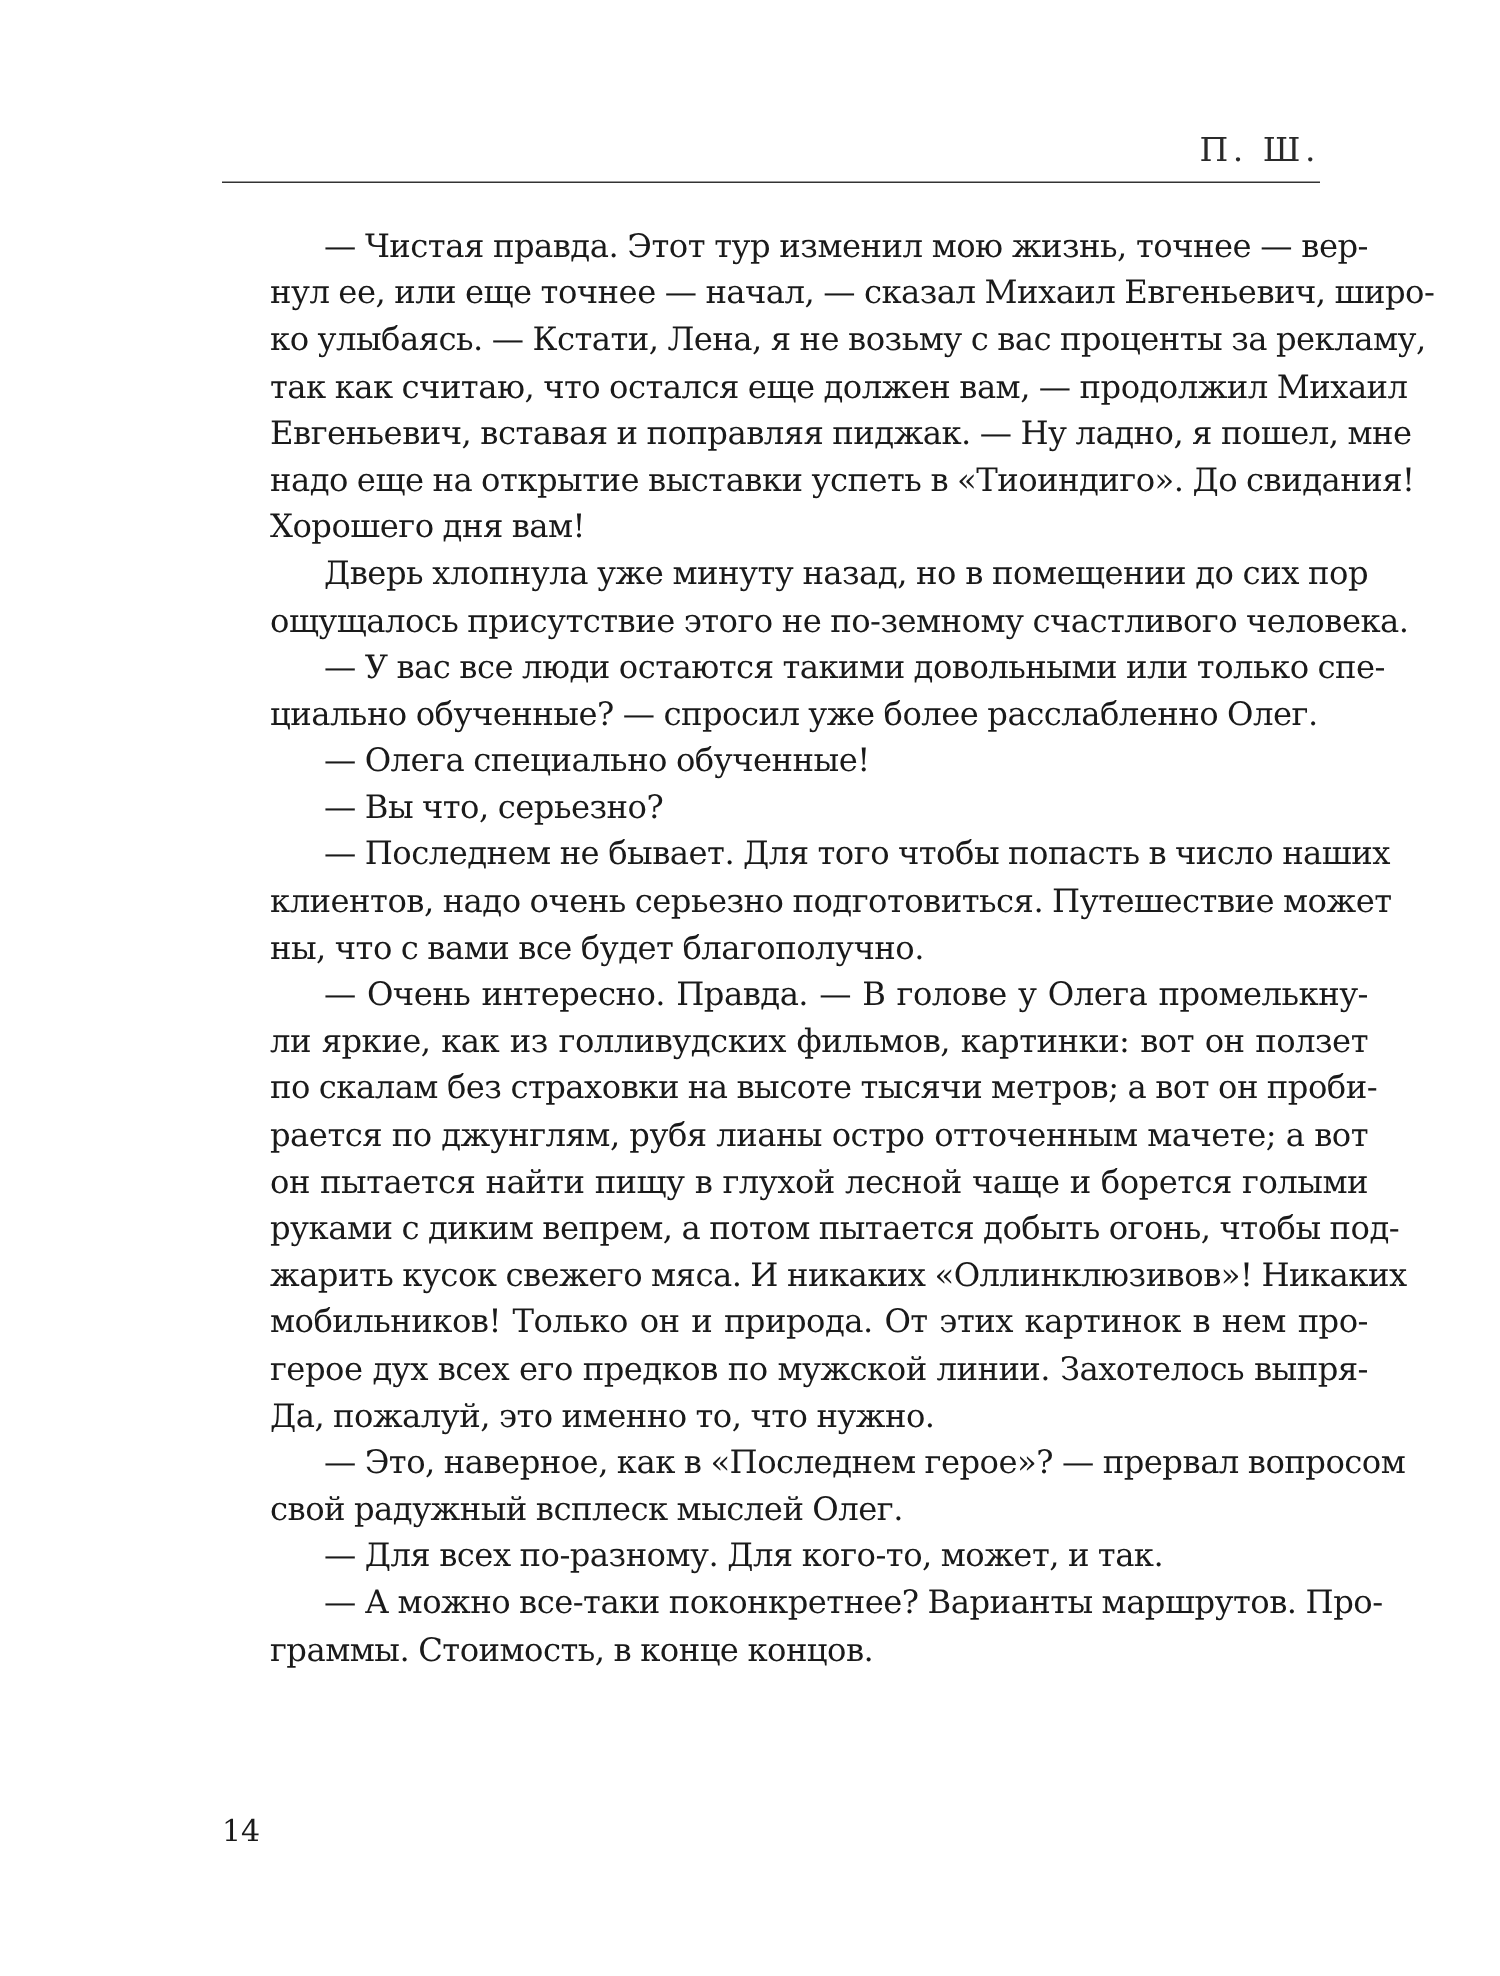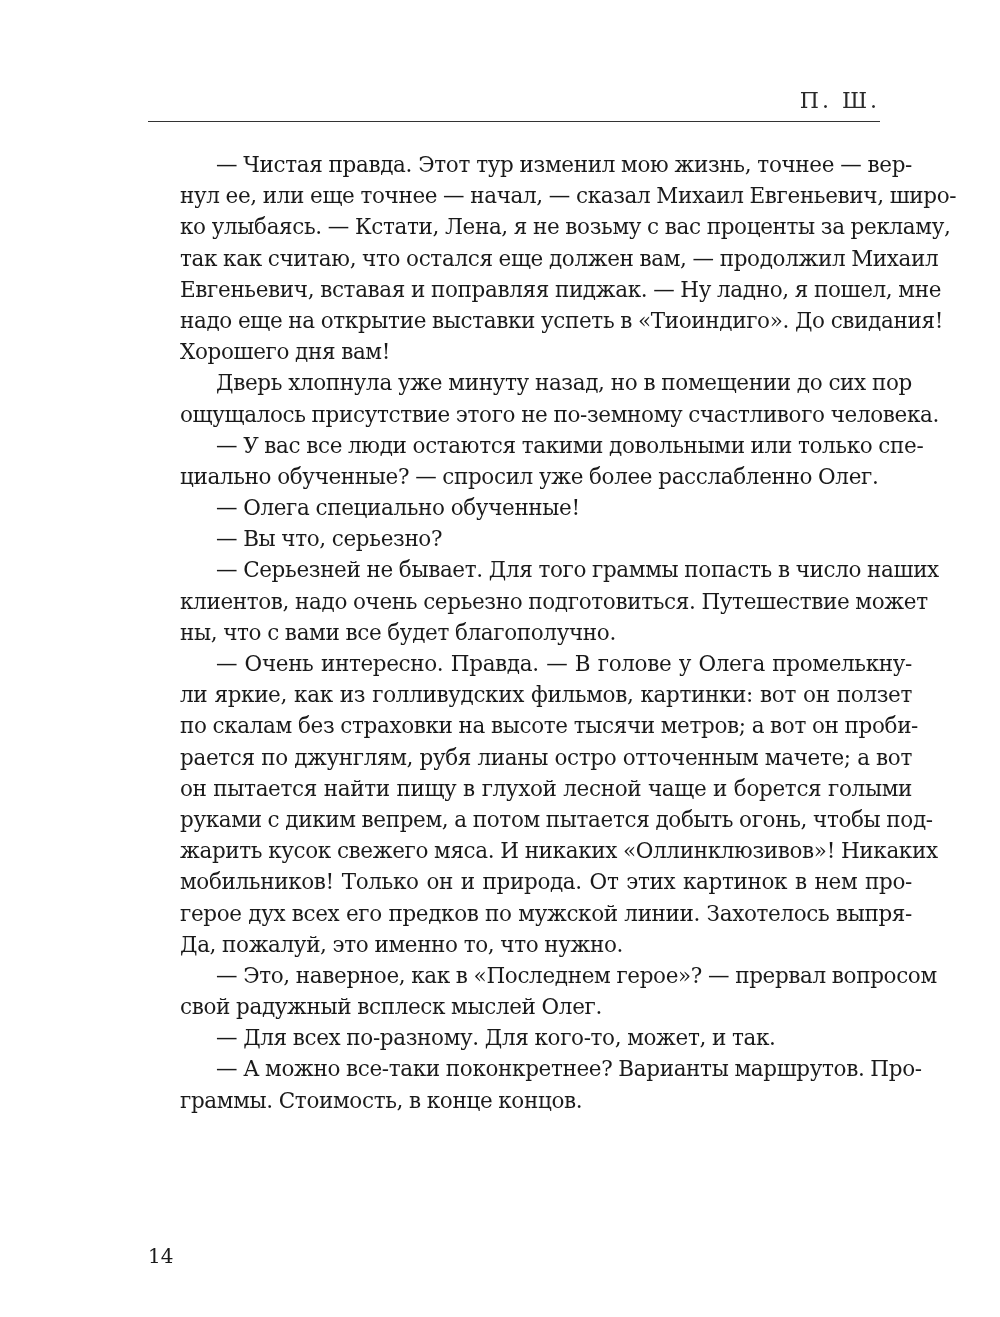--- a/index.html
+++ b/index.html
@@ -56,21 +56,20 @@
     }
     .line.last {
       text-align-last: left;
     }
     .folio {
       position: absolute;
       left: 148px;
       top: 1208px;
       font-size: 20px;
       color: #1a1a1a;
-      margin-top: 36px;
     }
   </style>
 </head>
 <body>
 
 <div class="running-head">П. Ш.</div>
 <div class="head-rule"></div>
 
 <div class="text-block" id="text-block">
     <div>
@@ -90,21 +89,21 @@
       <span class="line indent">— У вас все люди остаются такими довольными или только спе-</span>
       <span class="line last">циально обученные? — спросил уже более расслабленно Олег.</span>
     </div>
     <div>
       <span class="line indent last">— Олега специально обученные!</span>
     </div>
     <div>
       <span class="line indent last">— Вы что, серьезно?</span>
     </div>
     <div>
-      <span class="line indent">— Серьезней не бывает. Для того граммы попасть в число наших</span>
+      <span class="line indent">— Последнем не бывает. Для того чтобы попасть в число наших</span>
       <span class="line">клиентов, надо очень серьезно подготовиться. Путешествие может</span>
       <span class="line last">ны, что с вами все будет благополучно.</span>
     </div>
     <div>
       <span class="line indent">— Очень интересно. Правда. — В голове у Олега промелькну-</span>
       <span class="line">ли яркие, как из голливудских фильмов, картинки: вот он ползет</span>
       <span class="line">по скалам без страховки на высоте тысячи метров; а вот он проби-</span>
       <span class="line">рается по джунглям, рубя лианы остро отточенным мачете; а вот</span>
       <span class="line">он пытается найти пищу в глухой лесной чаще и борется голыми</span>
       <span class="line">руками с диким вепрем, а потом пытается добыть огонь, чтобы под-</span>

